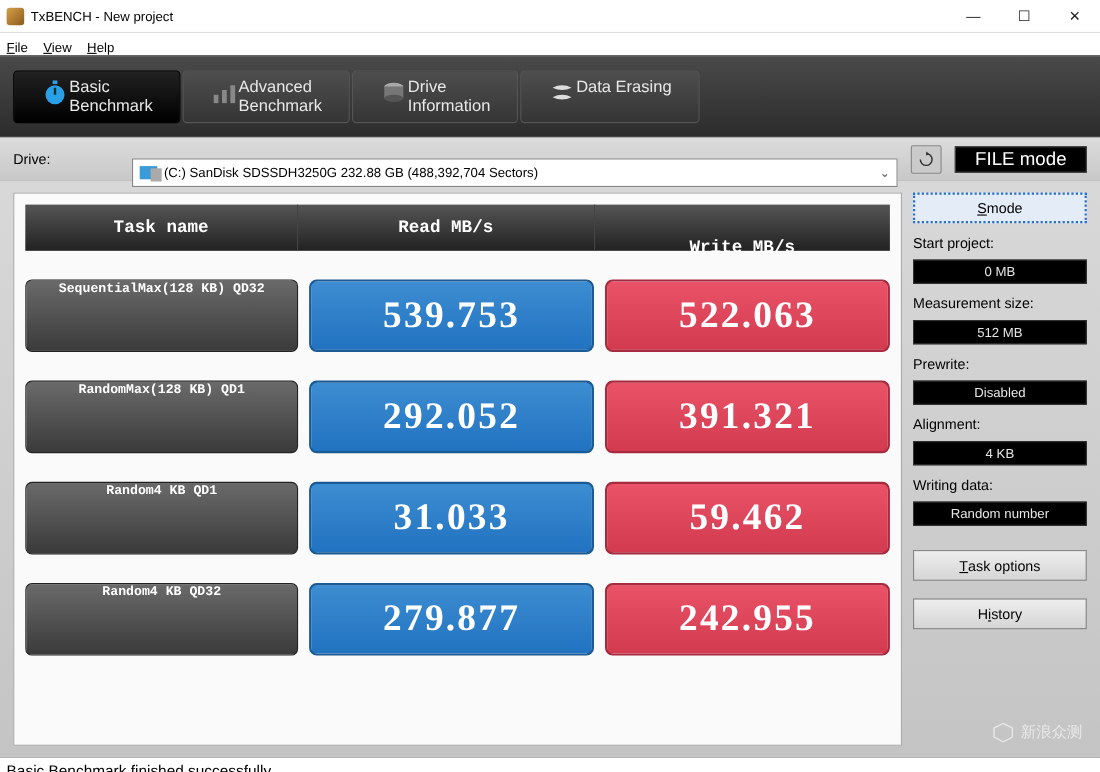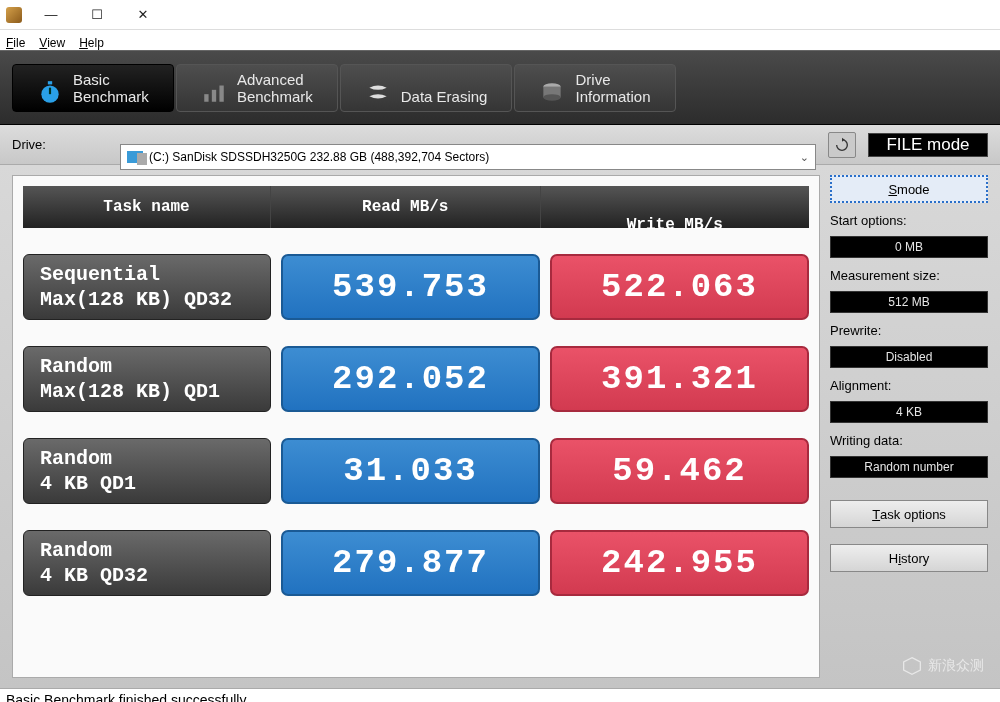--- a/index.html
+++ b/index.html
@@ -24,21 +24,21 @@
 .menubar span u { text-decoration: underline; }
 
 
 .tabbar {
   height: 75px;
   background: linear-gradient(#4a4a4a,#2c2c2c);
   border-top: 1px solid #666; border-bottom: 1px solid #000;
   display: flex; align-items: center; padding: 0 12px; gap: 2px;
 }
 .tab {
-  display: flex; align-items: flex-end; gap: 10px;
+  display: flex; align-items: flex-start; 
   padding: 6px 24px; height: 48px;
   color: #e8e8e8; font-size: 15px;
   border-radius: 4px; border: 1px solid #555;
   background: linear-gradient(#4e4e4e,#353535);
 }
 .tab.active { background: linear-gradient(#222,#000); border-color: #000; }
 .tab .ticon { width: 26px; height: 26px; display: flex; align-items: center; justify-content: center; }
 
 
 .driverow {
@@ -70,28 +70,28 @@
 .thead > div:last-child { border-right:none; }
 .col-name { width: 248px; }
 .col-read { flex: 1; }
 .col-write { flex: 1; margin-top: 35px; }
 
 
 .row { display: flex; gap: 10px; height: 66px; }
 .namecell {
   width: 248px; background: linear-gradient(#6a6a6a,#3a3a3a);
   border: 1px solid #222; border-radius: 6px;
-  color: #fff; font-family: "Courier New", monospace; font-weight: bold; font-size: 20px;
-  display:flex; flex-direction:column; justify-content:center; padding: 0 16px;
+  color: #fff; font-family: "Courier New", monospace; font-weight: bold; font-size: 12px;
+  display:flex; flex-direction:row; justify-content:center; padding: 0 16px;
   line-height: 1.25;
 }
 .valcell {
   flex: 1; border-radius: 7px; border-width: 2px; border-style: solid;
   display:flex; align-items:center; justify-content:center;
-  color: #fff; font-family: Liberation Mono, monospace; font-weight: bold; font-size: 34px;
+  color: #fff; font-family: Liberation Serif, serif; font-weight: bold; font-size: 34px;
   letter-spacing: 2px;
 }
 .valcell.read { background: linear-gradient(#3d8dd2,#2172c0); border-color: #1a5a95; }
 .valcell.write { background: linear-gradient(#ea5268,#d23a50); border-color: #a72a3e; }
 
 
 .btn {
   height: 28px; background: linear-gradient(#eee,#d5d5d5);
   border: 1px solid #888; font-size: 13px;
   display:flex; align-items:center; justify-content:center;
@@ -107,20 +107,21 @@
 
 .statusbar { height: 22px; padding: 0 6px; font-size: 14px; display:flex; align-items:center; border-top:1px solid #aaa; }
 
 .watermark { position: absolute; right: 16px; bottom: 26px; color: #fff; opacity: 0.6; font-size: 14px; display:flex; align-items:center; gap:6px; }
 </style>
 </head>
 <body>
 
 <div class="titlebar">
   <div class="icon"></div>
+  <div class="title">TxBENCH - New project</div>
   <div class="winbtn">—</div>
   <div class="winbtn">☐</div>
   <div class="winbtn close">✕</div>
 </div>
 
 <div class="menubar">
   <span><u>F</u>ile</span>
   <span><u>V</u>iew</span>
   <span><u>H</u>elp</span>
 </div>
@@ -144,35 +145,35 @@
           <rect x="10" y="10" width="4" height="11" fill="#888"></rect>
           <rect x="17" y="6" width="4" height="15" fill="#888"></rect>
         </svg>
     </span>
     <span style="white-space:pre-line">Advanced
 Benchmark</span>
   </div>
   <div class="tab">
     <span class="ticon">
       <svg width="26" height="26" viewBox="0 0 24 24">
-          <path d="M4 8 Q12 4 20 8 Q12 12 4 8 M4 16 Q12 12 20 16 Q12 20 4 16" fill="#ddd"></path>
-        </svg>
-    </span>
-    <span>Data Erasing</span>
-  </div>
-  <div class="tab">
-    <span class="ticon">
-      <svg width="26" height="26" viewBox="0 0 24 24">
           <ellipse cx="12" cy="7" rx="8" ry="3" fill="#aaa"></ellipse>
           <rect x="4" y="7" width="16" height="10" fill="#777"></rect>
           <ellipse cx="12" cy="17" rx="8" ry="3" fill="#555"></ellipse>
         </svg>
     </span>
     <span style="white-space:pre-line">Drive
 Information</span>
+  </div>
+  <div class="tab">
+    <span class="ticon">
+      <svg width="26" height="26" viewBox="0 0 24 24">
+          <path d="M4 8 Q12 4 20 8 Q12 12 4 8 M4 16 Q12 12 20 16 Q12 20 4 16" fill="#ddd"></path>
+        </svg>
+    </span>
+    <span>Data Erasing</span>
   </div>
 </div>
 
 <div class="driverow">
   <div class="lbl">Drive:</div>
   <div class="driveselect">
     <span class="diskico"></span>
     <span>(C:) SanDisk SDSSDH3250G  232.88 GB (488,392,704 Sectors)</span>
     <span class="chev">⌄</span>
   </div>
@@ -229,21 +230,21 @@
       <div class="valcell write">242.955</div>
     </div>
   </div>
 
   <div class="right">
     <div class="btn start">
         <u>S</u>
         <span>mode</span>
       </div>
 
-    <div class="paramlbl">Start options:</div>
+    <div class="paramlbl">Start project:</div>
     <div class="paramval">0 MB</div>
 
     <div class="paramlbl">Measurement size:</div>
     <div class="paramval">512 MB</div>
 
     <div class="paramlbl">Prewrite:</div>
     <div class="paramval">Disabled</div>
 
     <div class="paramlbl">Alignment:</div>
     <div class="paramval">4 KB</div>

